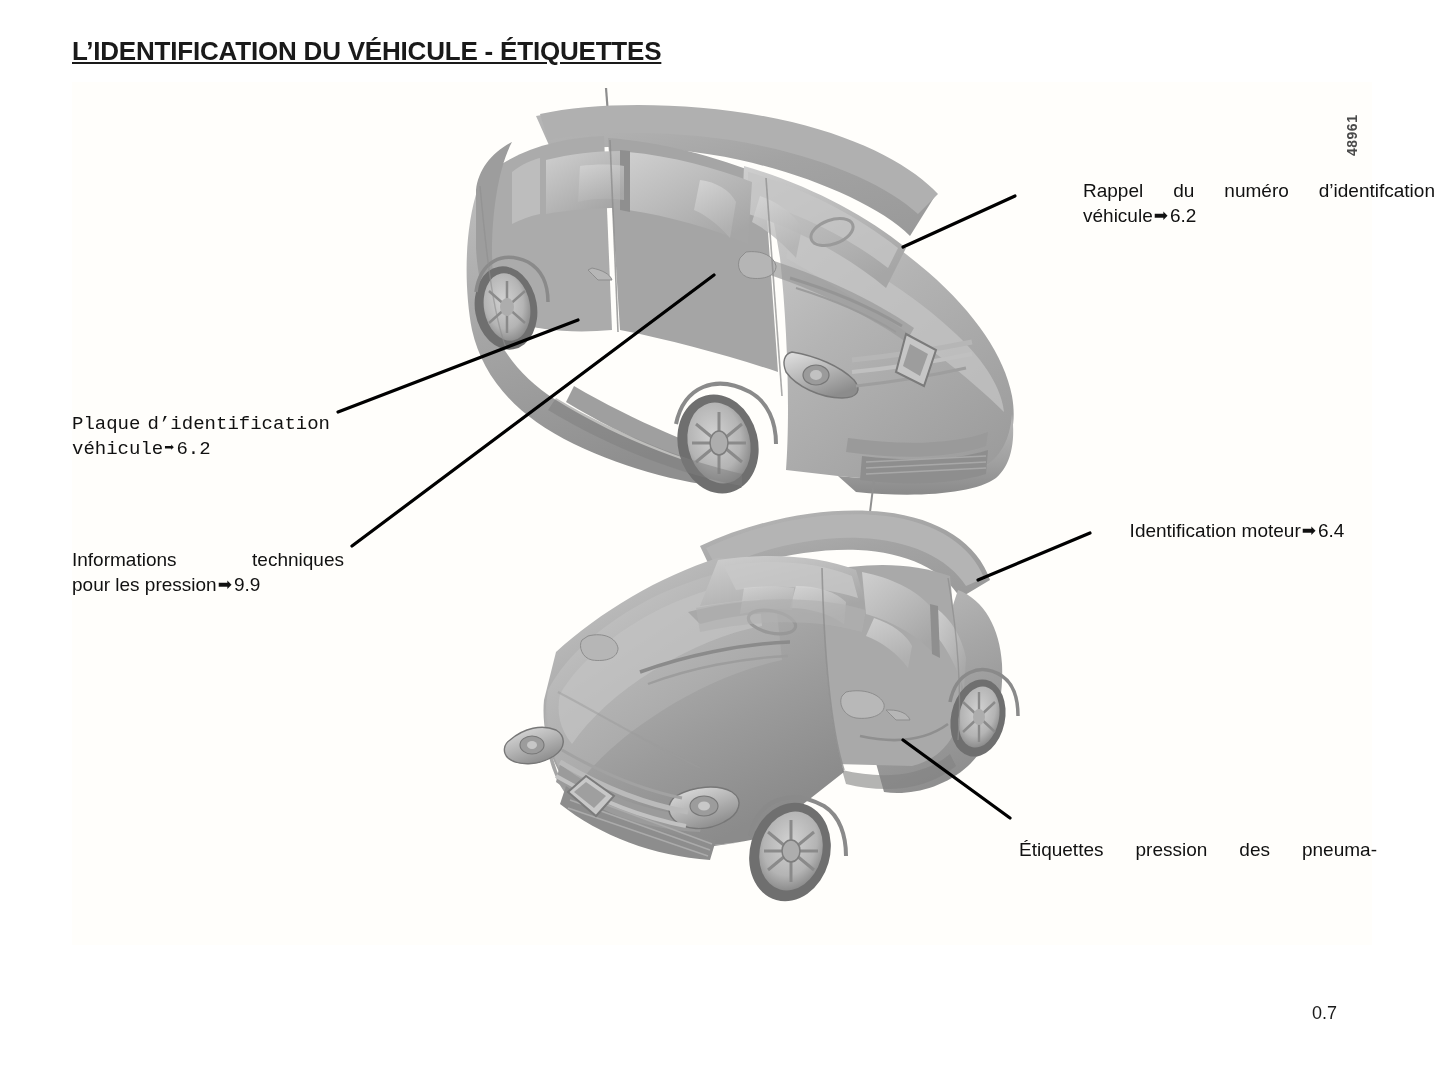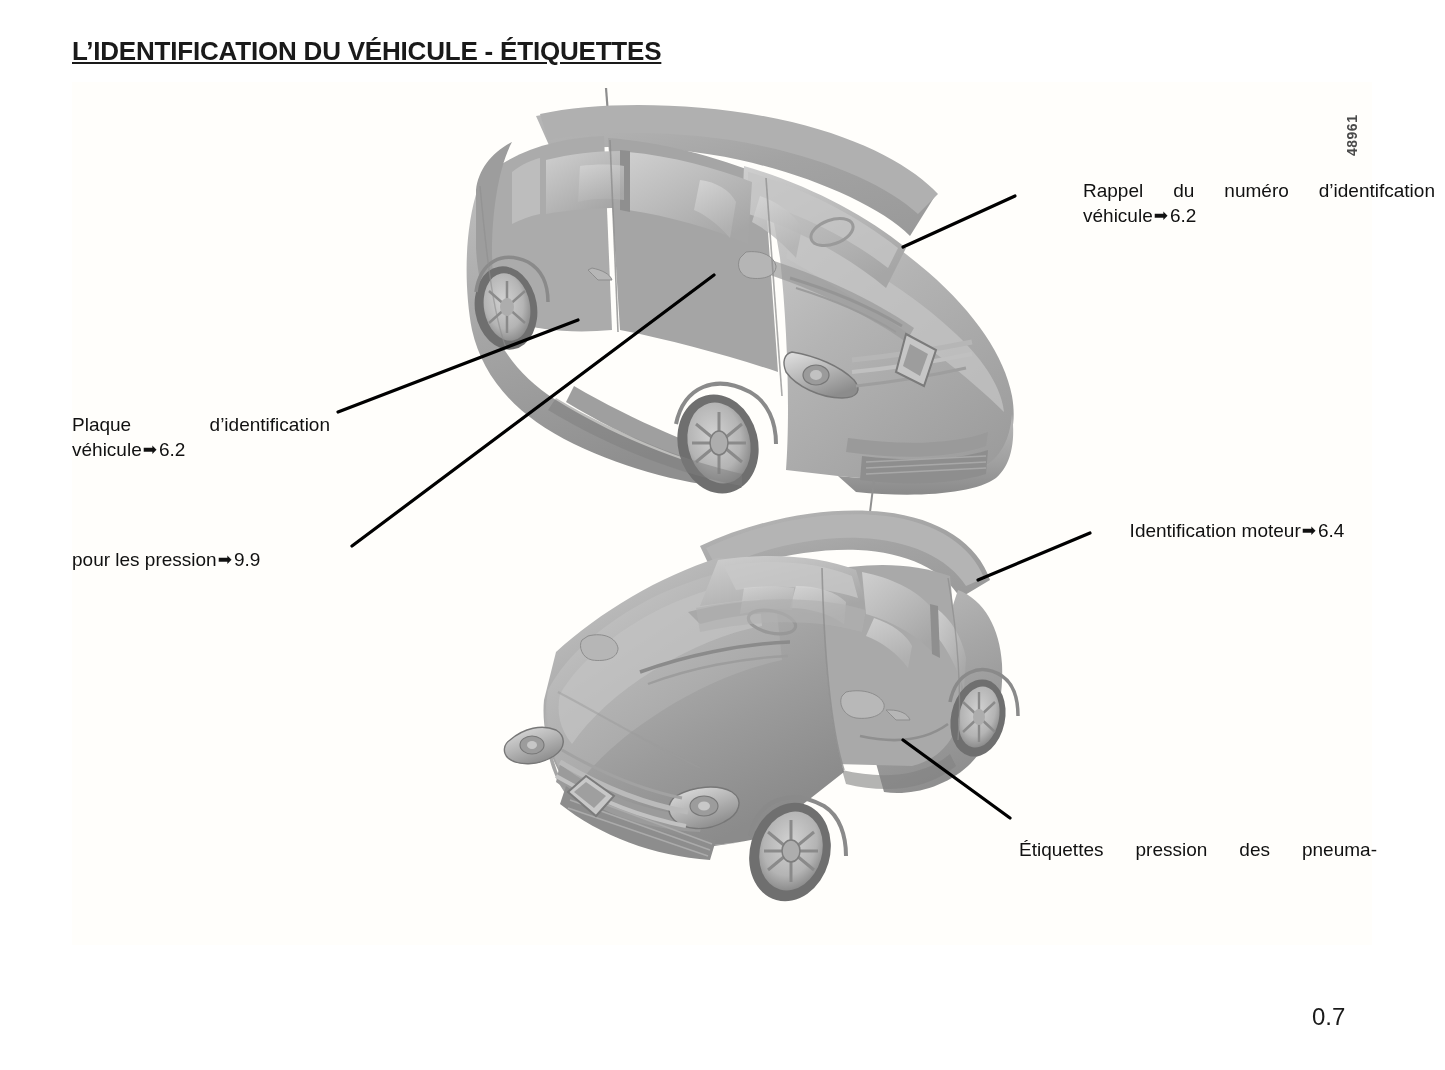--- a/index.html
+++ b/index.html
@@ -43,21 +43,21 @@
     color:#4a4a4a;
     letter-spacing:0.5px;
     writing-mode:vertical-rl;
     transform:rotate(180deg);
     text-align:left;
   }
   
   .page-number{
     position:absolute;
     left:1312px;top:1003px;
-    font-size:24px;
+    font-size:18px;
     color:#1a1a1a;
   }
   
   .callout{
     position:absolute;
     font-size:19px;
     line-height:1.32;
     color:#111111;
   }
   .callout .ln{display:block;white-space:nowrap;}
@@ -66,21 +66,21 @@
     justify-content:space-between;
   }
   .arrow-glyph{
     font-size:17px;
     vertical-align:1px;
     letter-spacing:0;
     padding:0 2px 0 1px;
   }
   
   #callout-vin       {left:1083px;top:178px;width:352px;}
-  #callout-plaque    {left:72px; top:412px;width:258px;}
+  #callout-plaque    {left:72px; top:412px;width:258px;font-family:Liberation Mono, monospace;}
   #callout-secours   {left:72px; top:547px;width:272px;}
   #callout-moteur    {left:1097px;top:518px;width:280px;text-align:center;}
   #callout-pression  {left:1019px;top:797px;width:358px;margin-top:40px;}
 
   
   .overlay{
     position:absolute;left:0;top:0;
     width:1445px;height:1070px;
     pointer-events:none;
   }
@@ -506,20 +506,24 @@
 
   <div class="callout" id="callout-plaque">
     <span class="ln just">
       <span>Plaque</span>
       <span>d’identification</span>
     </span>
     <span class="ln"><span>véhicule</span><span class="arrow-glyph">➡</span><span>6.2</span></span>
   </div>
 
   <div class="callout" id="callout-secours">
+    <span class="ln just">
+      <span>Informations</span>
+      <span>techniques</span>
+    </span>
     <span class="ln"><span>pour les pression</span><span class="arrow-glyph">➡</span><span>9.9</span></span>
   </div>
 
   <div class="callout" id="callout-moteur">
     <span class="ln"><span>Identification moteur</span><span class="arrow-glyph">➡</span><span>6.4</span></span>
   </div>
 
   <div class="callout" id="callout-pression">
     <span class="ln just">
       <span>Étiquettes</span>

